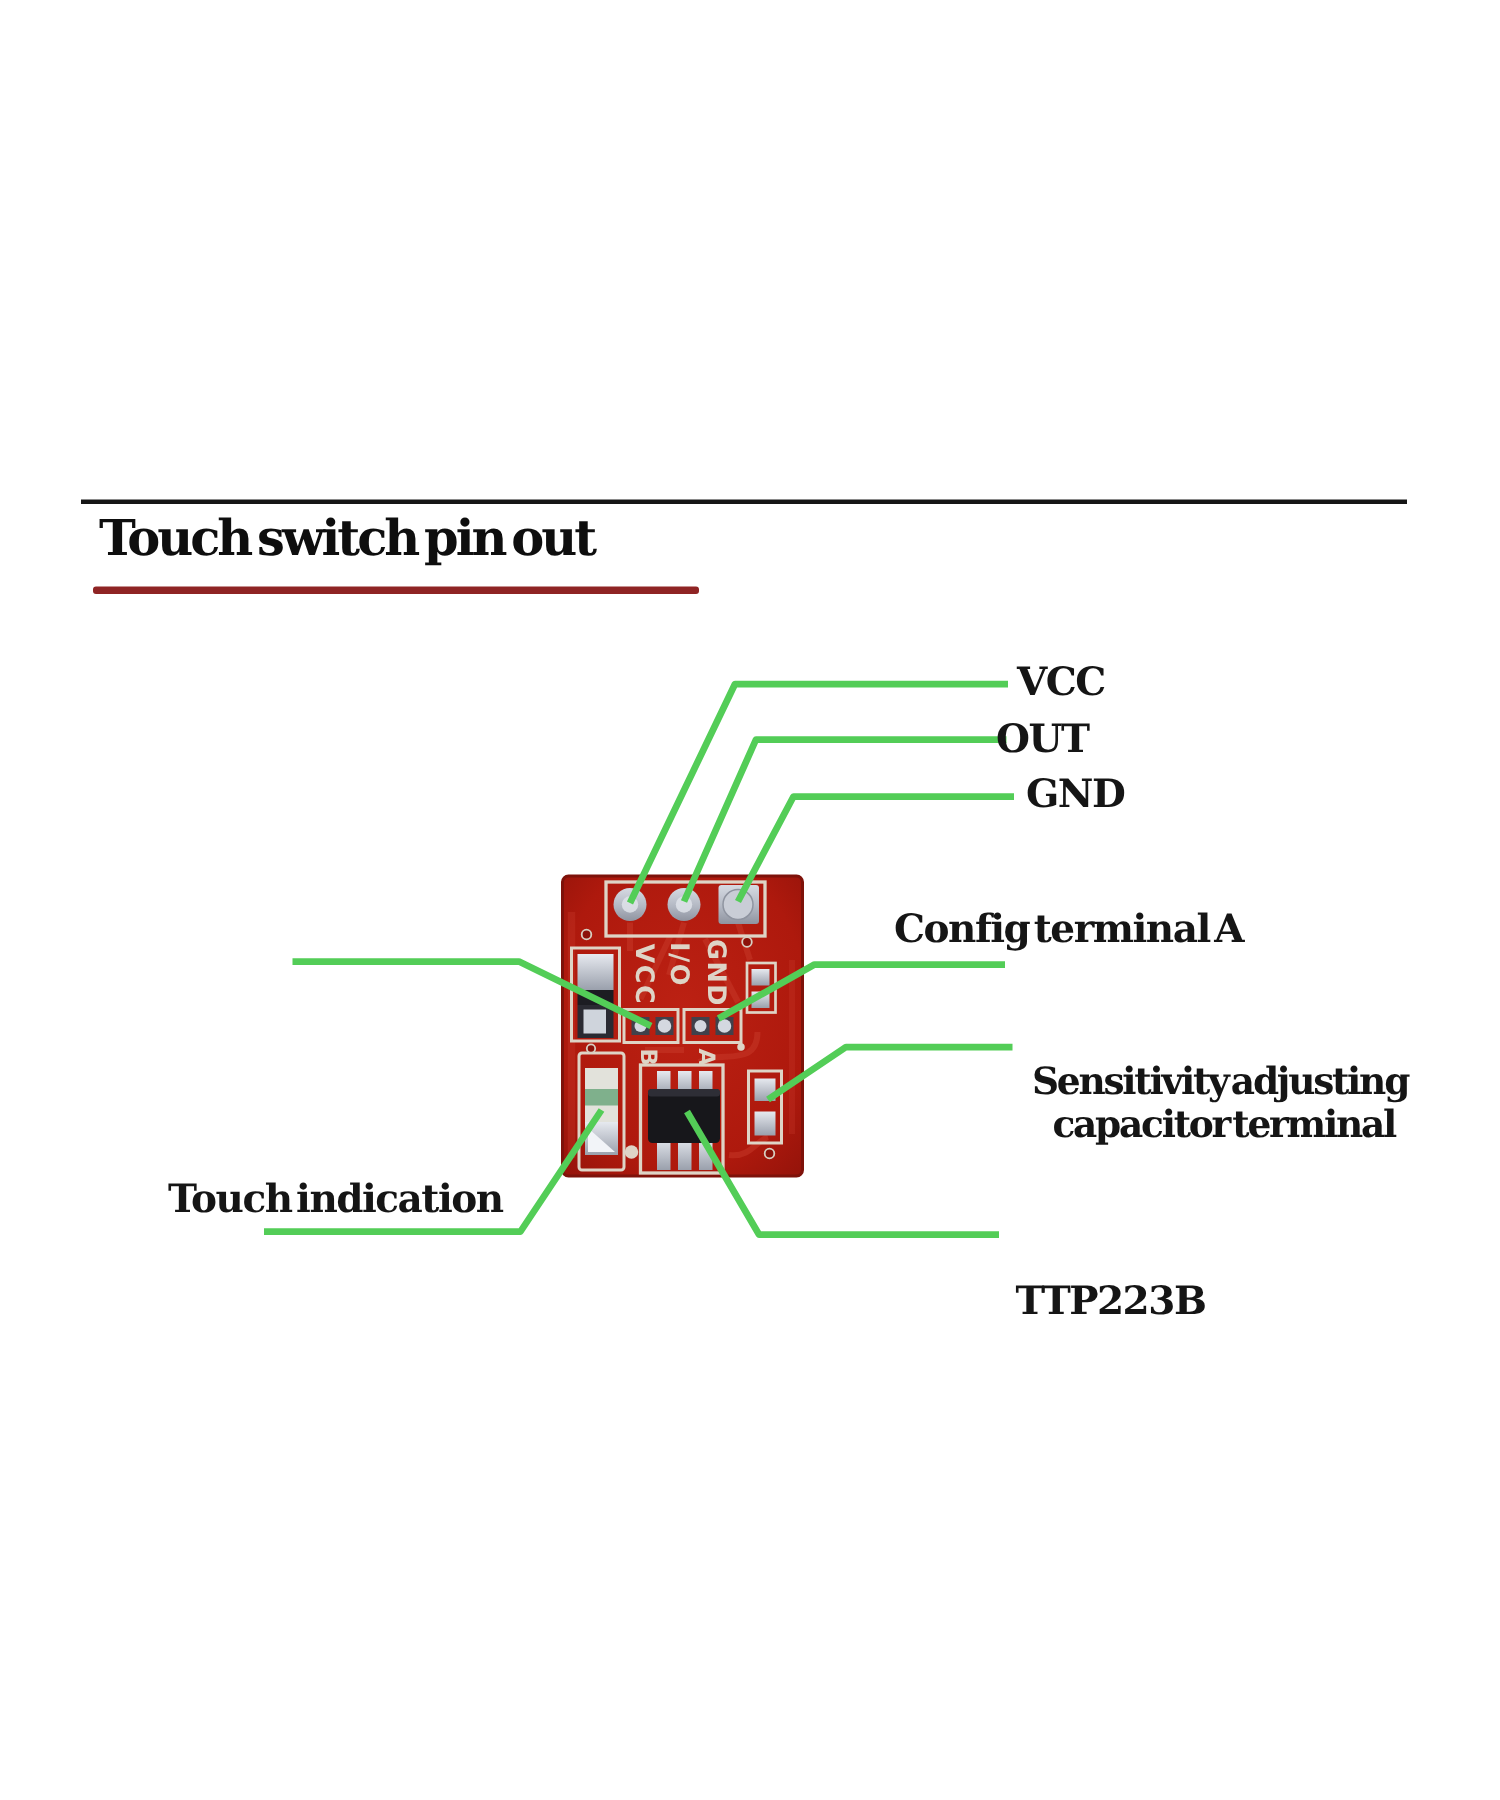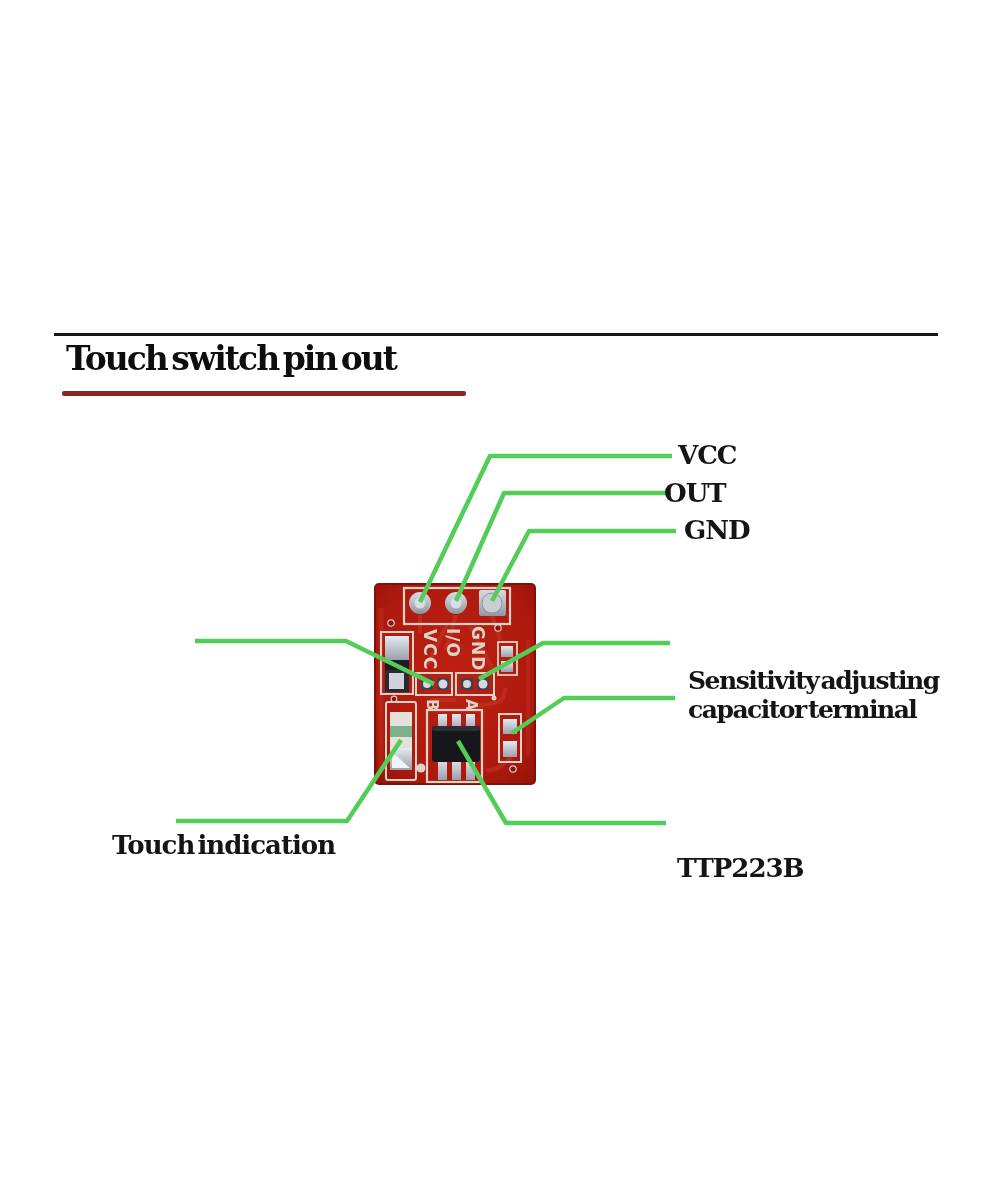--- a/index.html
+++ b/index.html
@@ -17,24 +17,24 @@
   .diagram-svg{position:absolute;left:0;top:0;width:1000px;height:1200px;}
   .lbl{
     position:absolute;font-family:"DejaVu Serif", serif;font-weight:bold;font-size:26px;
     color:#151515;letter-spacing:-1px;word-spacing:-5px;white-space:nowrap;line-height:29px;
   }
   .lbl-vcc{left:678px;top:441px;}
   .lbl-out{left:664px;top:479px;}
   .lbl-gnd{left:684px;top:516px;}
   .lbl-config-b{left:62px;top:603px;}
   .lbl-config-a{left:596px;top:606px;}
-  .lbl-sensitivity{left:688px;top:666px;width:242px;text-align:left;font-size:25px;letter-spacing:-1.5px;}
+  .lbl-sensitivity{left:688px;top:706px;width:242px;text-align:right;font-size:25px;letter-spacing:-1.5px;}
   .lbl-sensitivity span{display:block;}
   .lbl-led{left:112px;top:786px;}
-  .lbl-led span{display:block;margin-top:45px;}
+  .lbl-led span{display:block;}
   .lbl-chip{left:677px;top:854px;}
 </style>
 </head>
 <body>
 
 <div class="canvas">
 
   <div class="top-rule"></div>
   <h1 class="page-title">Touch switch pin out</h1>
   <div class="title-underline"></div>
@@ -165,20 +165,21 @@
       <path d="M670 643 H543 L479 679"></path>
       <path d="M675 698 H564 L512 733"></path>
       <path d="M176 821 H347 L401 740"></path>
       <path d="M458 741 L506 823 H666"></path>
     </g>
   </svg>
 
   <div class="lbl lbl-vcc">VCC</div>
   <div class="lbl lbl-out">OUT</div>
   <div class="lbl lbl-gnd">GND</div>
+  <div class="lbl lbl-config-a">Config terminal A</div>
   <div class="lbl lbl-sensitivity">
     <span>Sensitivity adjusting</span>
     <span>capacitor terminal</span>
   </div>
   <div class="lbl lbl-led">
     <span>Touch indication</span>
   </div>
   <div class="lbl lbl-chip">TTP223B</div>
 
 </div>

